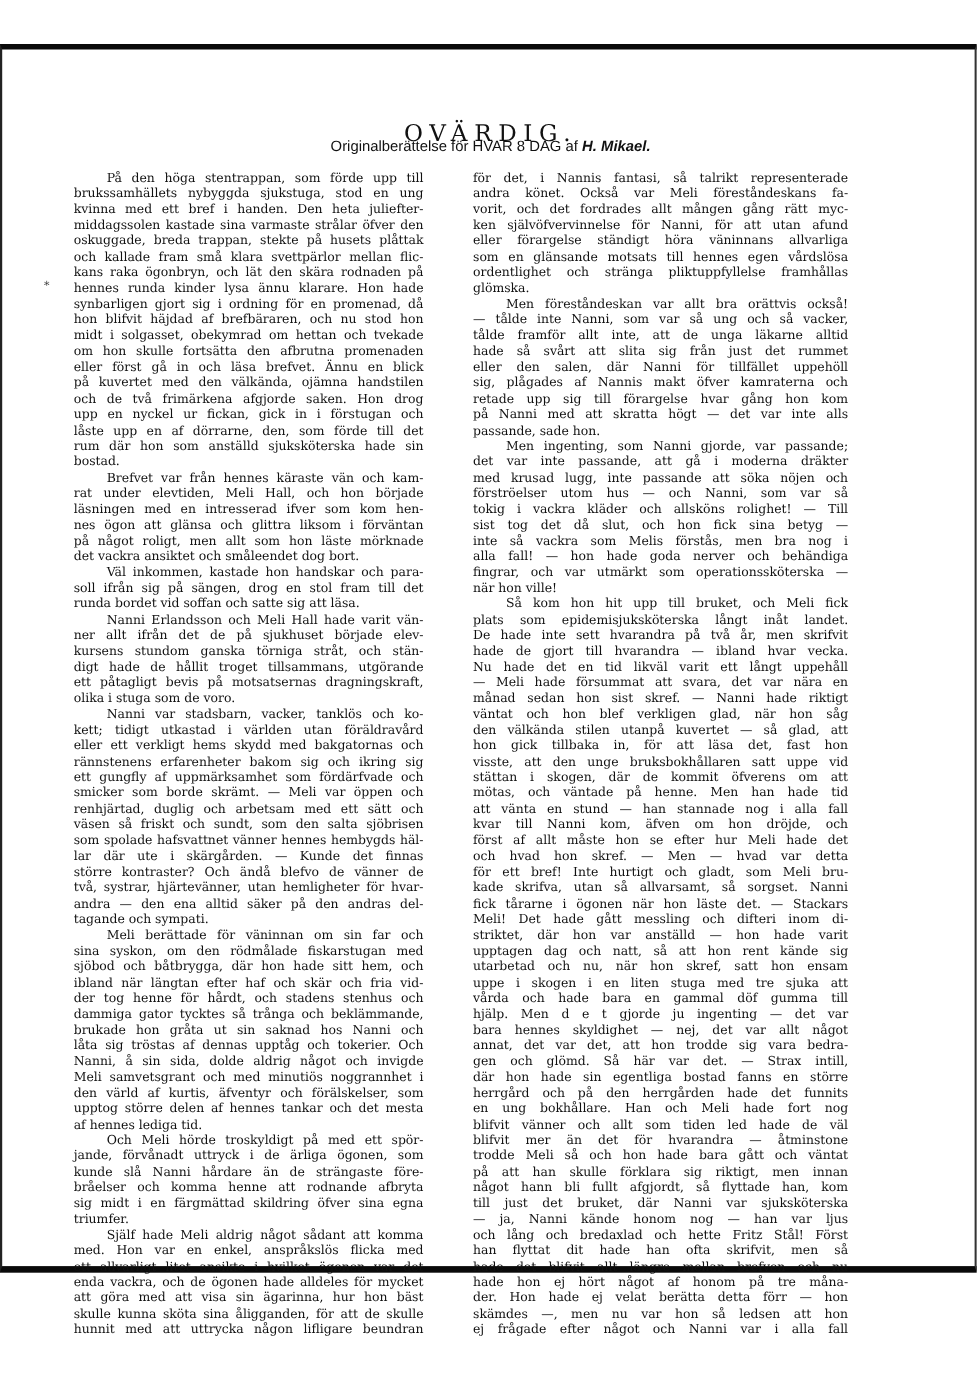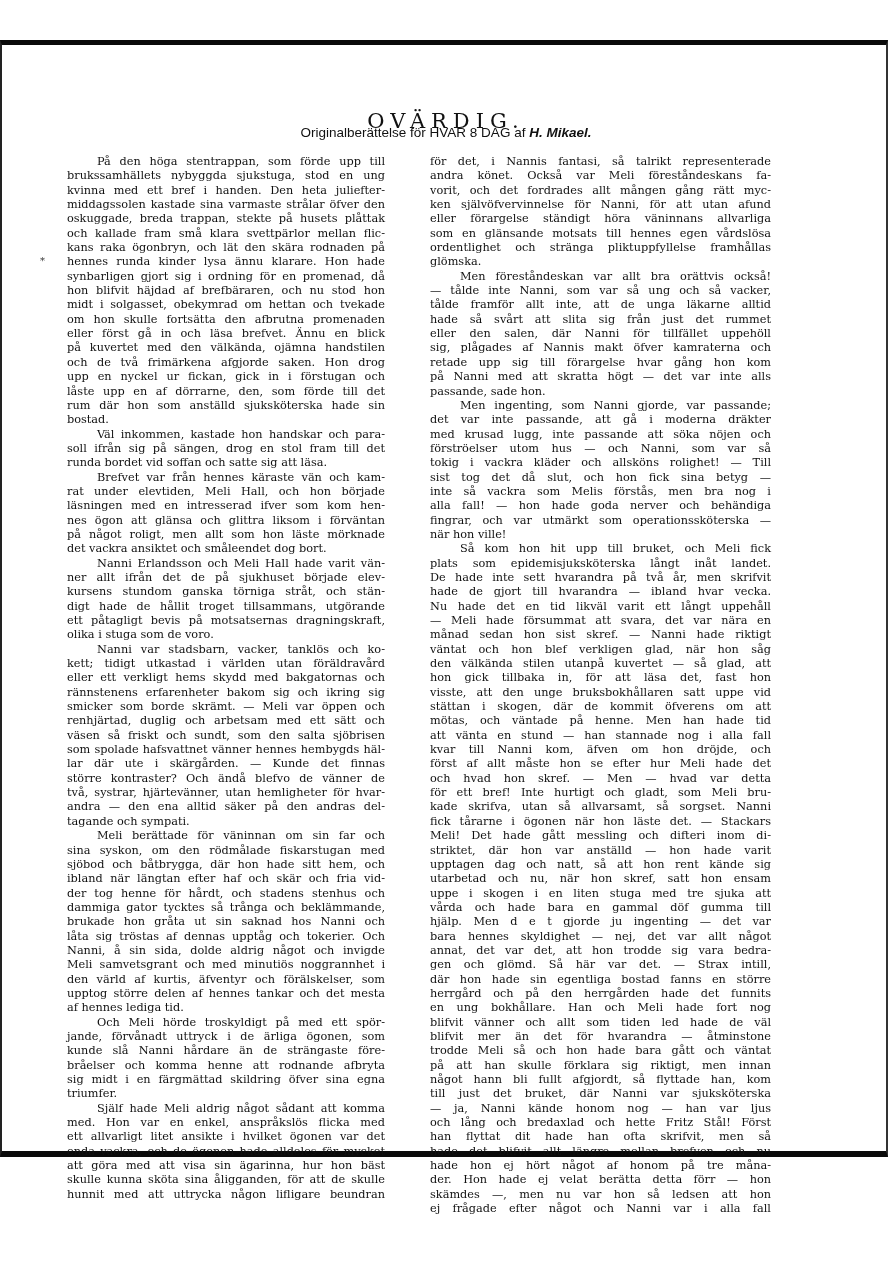--- a/index.html
+++ b/index.html
@@ -71,45 +71,46 @@
         <span class="line">om hon skulle fortsätta den afbrutna promenaden</span>
         <span class="line">eller först gå in och läsa brefvet. Ännu en blick</span>
         <span class="line">på kuvertet med den välkända, ojämna handstilen</span>
         <span class="line">och de två frimärkena afgjorde saken. Hon drog</span>
         <span class="line">upp en nyckel ur fickan, gick in i förstugan och</span>
         <span class="line">låste upp en af dörrarne, den, som förde till det</span>
         <span class="line">rum där hon som anställd sjuksköterska hade sin</span>
         <span class="line last">bostad.</span>
       </p>
       <p>
-        <span class="line" style="text-indent: 30px;">Väl inkommen, kastade hon handskar och para-</span>
-        <span class="line">soll ifrån sig på sängen, drog en stol fram till det</span>
-        <span class="line last">runda bordet vid soffan och satte sig att läsa.</span>
-      </p>
-      <p>
         <span class="line" style="text-indent: 30px;">Brefvet var från hennes käraste vän och kam-</span>
         <span class="line">rat under elevtiden, Meli Hall, och hon började</span>
         <span class="line">läsningen med en intresserad ifver som kom hen-</span>
         <span class="line">nes ögon att glänsa och glittra liksom i förväntan</span>
         <span class="line">på något roligt, men allt som hon läste mörknade</span>
         <span class="line last">det vackra ansiktet och småleendet dog bort.</span>
       </p>
       <p>
+        <span class="line" style="text-indent: 30px;">Väl inkommen, kastade hon handskar och para-</span>
+        <span class="line">soll ifrån sig på sängen, drog en stol fram till det</span>
+        <span class="line last">runda bordet vid soffan och satte sig att läsa.</span>
+      </p>
+      <p>
         <span class="line" style="text-indent: 30px;">Nanni Erlandsson och Meli Hall hade varit vän-</span>
         <span class="line">ner allt ifrån det de på sjukhuset började elev-</span>
         <span class="line">kursens stundom ganska törniga stråt, och stän-</span>
         <span class="line">digt hade de hållit troget tillsammans, utgörande</span>
         <span class="line">ett påtagligt bevis på motsatsernas dragningskraft,</span>
         <span class="line last">olika i stuga som de voro.</span>
       </p>
       <p>
         <span class="line" style="text-indent: 30px;">Nanni var stadsbarn, vacker, tanklös och ko-</span>
         <span class="line">kett; tidigt utkastad i världen utan föräldravård</span>
         <span class="line">eller ett verkligt hems skydd med bakgatornas och</span>
         <span class="line">rännstenens erfarenheter bakom sig och ikring sig</span>
+        <span class="line">ett gungfly af uppmärksamhet som fördärfvade och</span>
         <span class="line">smicker som borde skrämt. — Meli var öppen och</span>
         <span class="line">renhjärtad, duglig och arbetsam med ett sätt och</span>
         <span class="line">väsen så friskt och sundt, som den salta sjöbrisen</span>
         <span class="line">som spolade hafsvattnet vänner hennes hembygds häl-</span>
         <span class="line">lar där ute i skärgården. — Kunde det finnas</span>
         <span class="line">större kontraster? Och ändå blefvo de vänner de</span>
         <span class="line">två, systrar, hjärtevänner, utan hemligheter för hvar-</span>
         <span class="line">andra — den ena alltid säker på den andras del-</span>
         <span class="line last">tagande och sympati.</span>
       </p>

